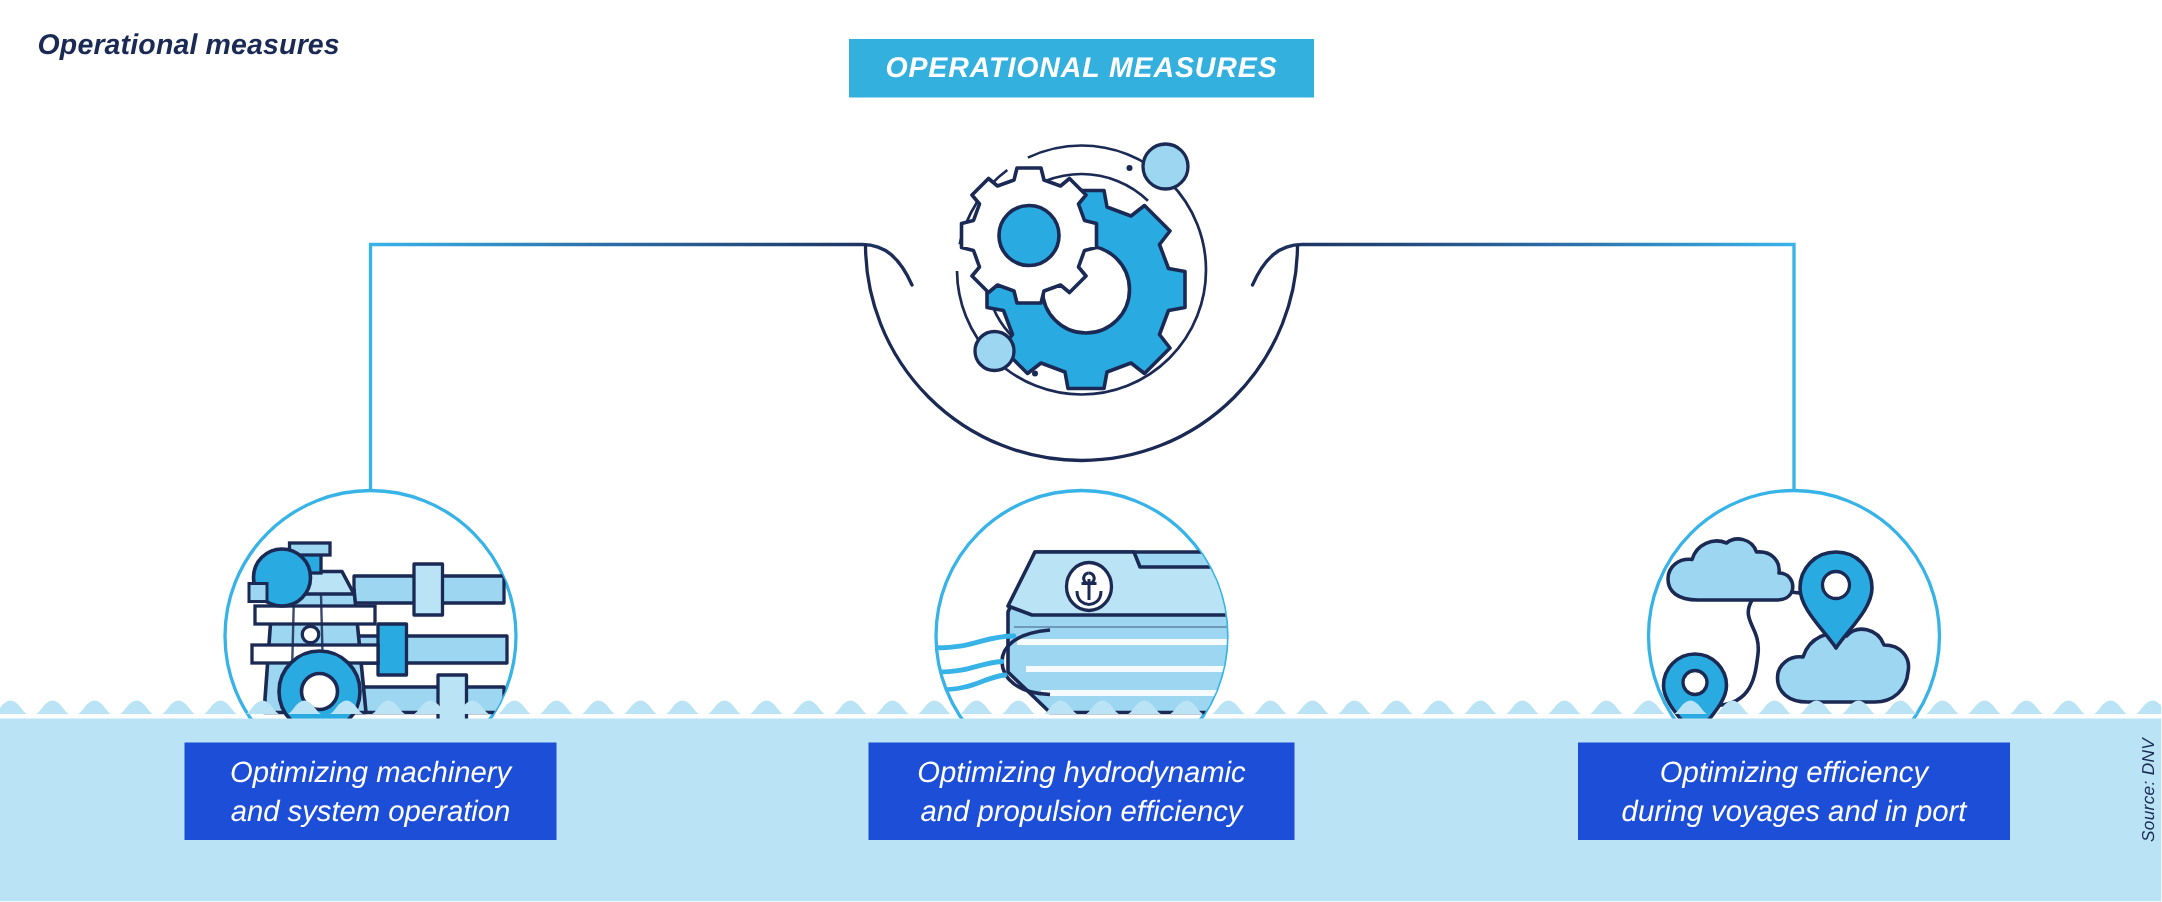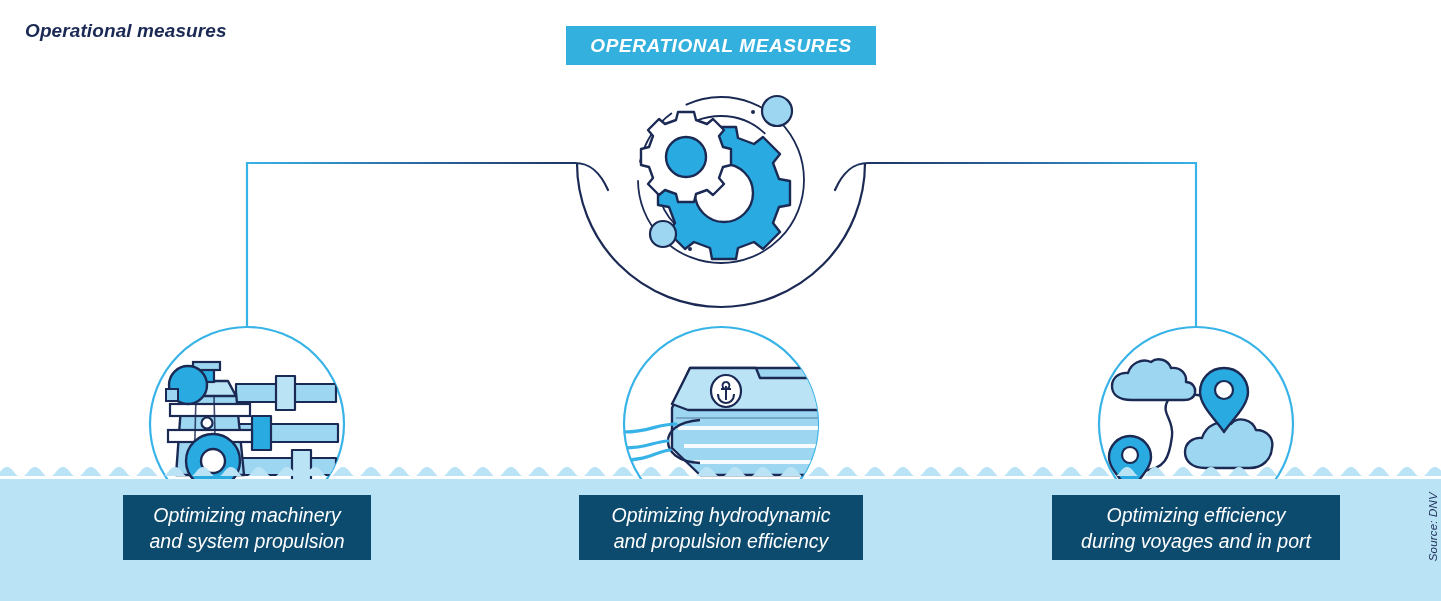--- a/index.html
+++ b/index.html
@@ -19,21 +19,21 @@
     letter-spacing:.1px;white-space:nowrap;
   }
   .banner{
     position:absolute;left:566px;top:26px;width:310px;height:39px;
     background:#34b0df;color:#ffffff;
     display:flex;align-items:center;justify-content:center;
     font-size:19px;font-weight:bold;letter-spacing:.6px;
   }
   .caption{
     position:absolute;
-    background:#0c4a6e;color:#ffffff;
+    background:#1d4ed8;color:#ffffff;
     display:flex;flex-direction:column;align-items:center;justify-content:center;
     font-size:19.5px;line-height:26px;text-align:center;
     padding:0 10px;box-sizing:border-box;
   }
   .caption .l{display:block;white-space:nowrap;}
   #cap0{left:123px;top:495px;width:248px;height:65px;}
   #cap1{left:579px;top:495px;width:284px;height:65px;}
   #cap2{left:1052px;top:495px;width:288px;height:65px;}
 
   .source{
@@ -226,21 +226,21 @@
   </svg>
 
   <div class="title">Operational measures</div>
 
   <div class="banner">
     <span>OPERATIONAL MEASURES</span>
   </div>
 
   <div class="caption" id="cap0">
     <span class="l">Optimizing machinery</span>
-    <span class="l">and system propulsion</span>
+    <span class="l">and system operation</span>
   </div>
 
   <div class="caption" id="cap1">
     <span class="l">Optimizing hydrodynamic</span>
     <span class="l">and propulsion efficiency</span>
   </div>
 
   <div class="caption" id="cap2">
     <span class="l">Optimizing efficiency</span>
     <span class="l">during voyages and in port</span>

